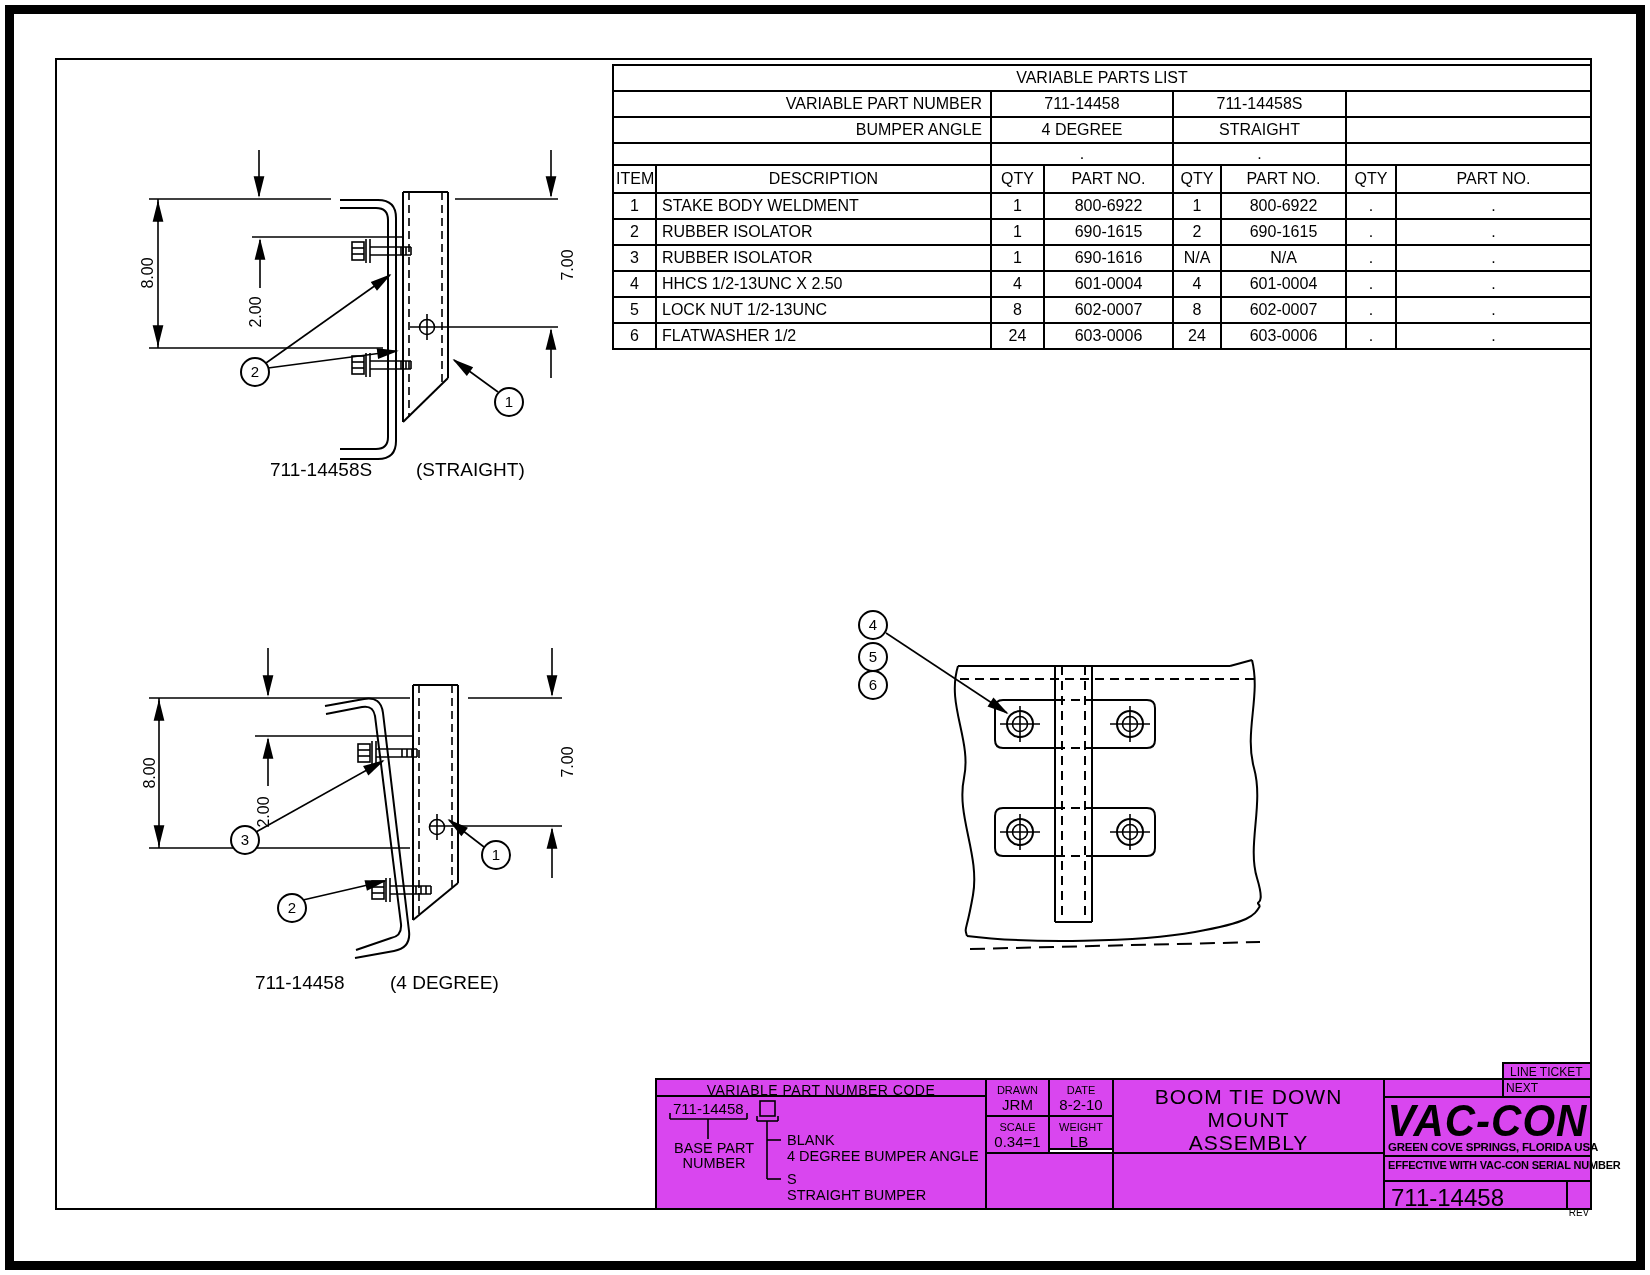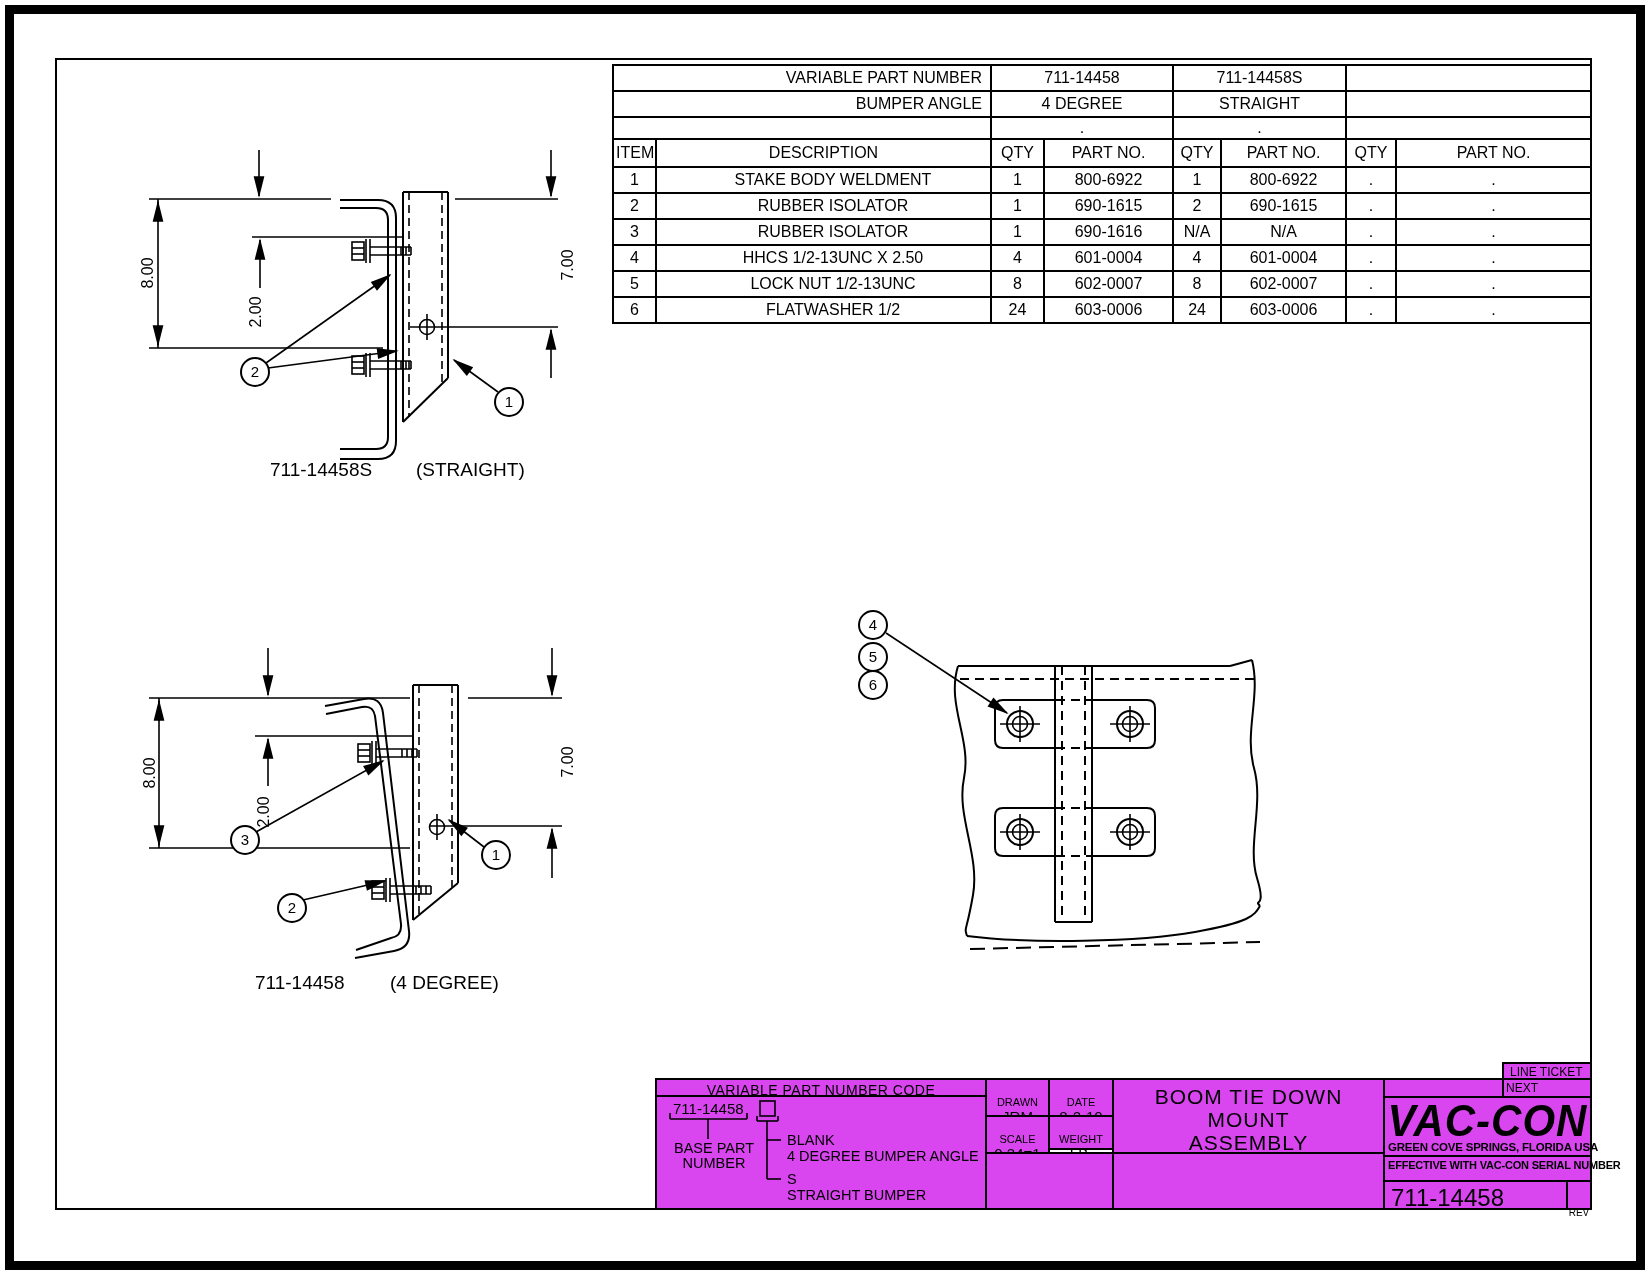--- a/index.html
+++ b/index.html
@@ -2,27 +2,27 @@
 <html><head>
 <meta charset="utf-8">
 <style>
   html,body{margin:0;padding:0;background:#fff;}
   body{position:relative;width:1650px;height:1275px;font-family:"Liberation Sans",sans-serif;color:#000;overflow:hidden;}
   .page-frame{position:absolute;left:5px;top:5px;right:5px;bottom:5px;border:9px solid #000;}
   .sheet{position:absolute;left:55px;top:58px;width:1537px;height:1152px;border:2px solid #000;box-sizing:border-box;}
   
   table.parts{position:absolute;left:612px;top:64px;border-collapse:collapse;table-layout:fixed;width:978px;}
   table.parts td{border:2px solid #000;font-size:16px;text-align:center;padding:0 2px;height:24px;line-height:1;overflow:hidden;white-space:nowrap;}
-  table.parts td.left{text-align:center;padding-left:21px;margin-top:48px;}
+  table.parts td.left{text-align:left;padding-left:5px;margin-top:48px;}
   table.parts td.right{text-align:right;padding-right:8px;}
   table.parts tr.dotrow td{height:20px;}
   table.parts tr.hdr td{height:26px;}
   
   .cell{position:absolute;border:2px solid #000;box-sizing:border-box;background:#d946ef;}
-  .lbl-sm{font-size:11px;text-align:center;line-height:12px;padding-top:16px;}
+  .lbl-sm{font-size:11px;text-align:center;line-height:12px;padding-top:4px;}
   .val-md{font-size:15px;text-align:center;line-height:17px;}
   .titletext{font-size:21px;text-align:center;line-height:23px;padding-top:5px;letter-spacing:1px;}
   .logo-big{font-size:42px;font-weight:bold;font-style:italic;text-align:center;line-height:40px;letter-spacing:1px;padding-top:3px;transform:scaleY(1.05);}
   .logo-sub{font-size:11.5px;font-weight:bold;text-align:left;padding-left:3px;white-space:nowrap;letter-spacing:-0.2px;}
   .eff{font-size:11px;font-weight:bold;padding:2px 0 0 3px;white-space:nowrap;letter-spacing:-0.2px;}
   .mc{font-size:12px;padding:2px 0 0 4px;margin-top:41px;}
   .lt{font-size:12px;padding:1px 0 0 6px;}
   .pn-big{font-size:24px;padding:2px 0 0 6px;}
   .rev{font-size:10px;text-align:center;padding-top:1px;margin-top:24px;}
   svg text{font-family:"Liberation Sans",sans-serif;fill:#000;}
@@ -46,20 +46,23 @@
       <col style="width:43px">
       <col style="width:335px">
       <col style="width:53px">
       <col style="width:129px">
       <col style="width:48px">
       <col style="width:125px">
       <col style="width:50px">
       <col style="width:195px">
     </colgroup>
   <tbody>
+      <tr>
+        <td colspan="8">VARIABLE PARTS LIST</td>
+      </tr>
   <tr>
     <td colspan="2" class="right">VARIABLE PART NUMBER</td>
     <td colspan="2">711-14458</td>
     <td colspan="2">711-14458S</td>
     <td colspan="2"></td>
   </tr>
   <tr>
     <td colspan="2" class="right">BUMPER ANGLE</td>
     <td colspan="2">4 DEGREE</td>
     <td colspan="2">STRAIGHT</td>

